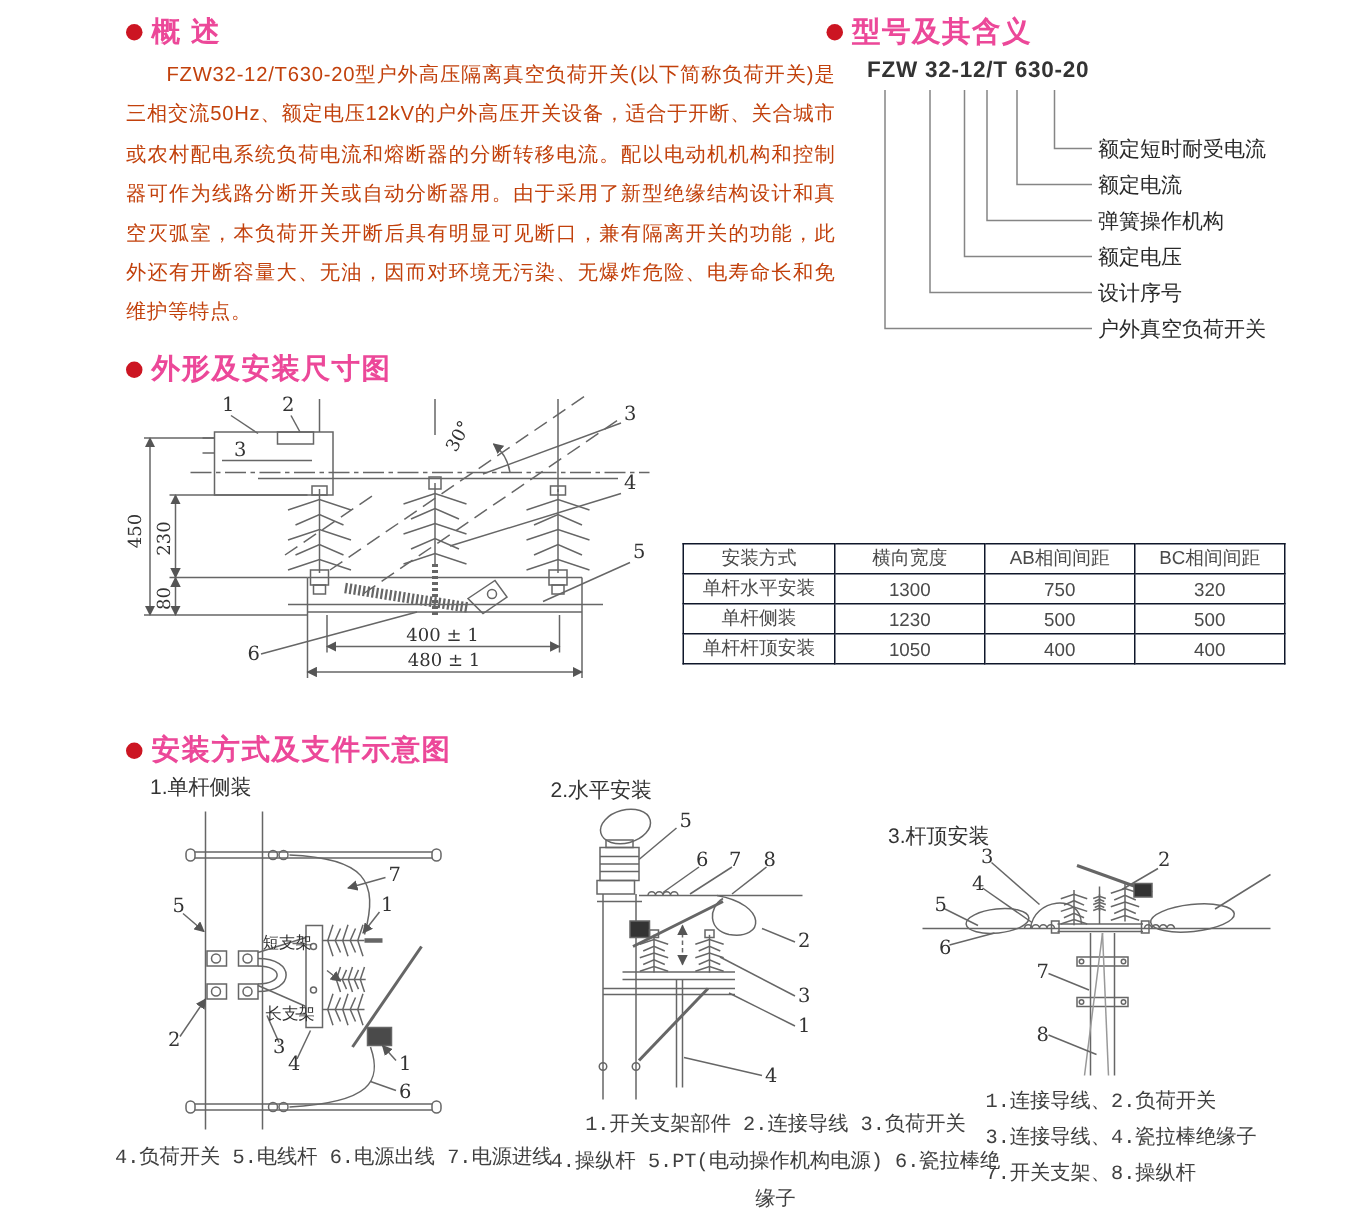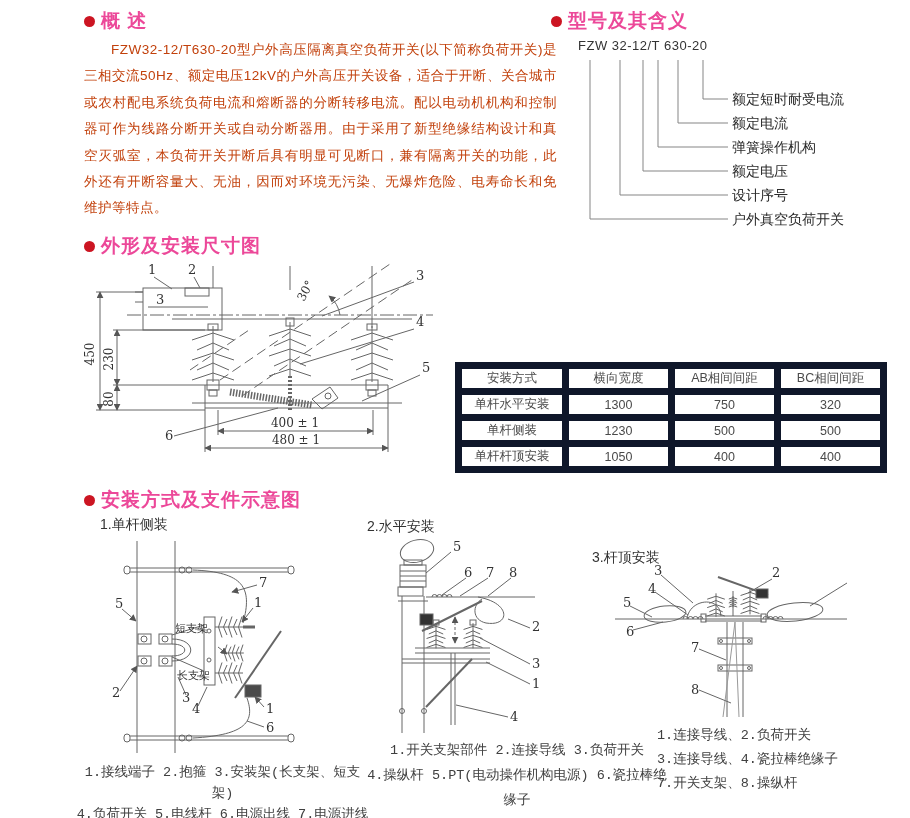--- a/index.html
+++ b/index.html
@@ -3,24 +3,24 @@
 <meta charset="utf-8">
 <style>
   html,body{margin:0;padding:0;background:#fff;}
   .page{position:relative;width:910px;height:818px;background:#fff;overflow:hidden;
         font-family:"Liberation Sans",sans-serif;color:#222;}
   .sec-head{position:absolute;display:flex;align-items:center;gap:6px;
             font-weight:bold;font-size:19px;color:#ec4899;letter-spacing:1px;white-space:nowrap;}
   .dot{width:11px;height:11px;border-radius:50%;background:#cc1522;flex:0 0 auto;}
   .para{position:absolute;left:84px;top:37px;width:473px;font-size:13.5px;line-height:26.4px;
         color:#c2410c;text-align:justify;text-indent:2em;letter-spacing:.5px;}
-  .model-code{position:absolute;left:578px;top:38px;font-size:13px;color:#333;letter-spacing:.5px;white-space:nowrap;}
+  .model-code{position:absolute;left:578px;top:38px;font-size:15px;color:#333;letter-spacing:.5px;white-space:nowrap;font-weight:bold;}
   .spec{position:absolute;left:455px;top:362px;border-collapse:collapse;font-size:12.5px;color:#4a4a4a;
         text-align:center;table-layout:fixed;}
-  .spec td{border:7px solid #0f172a;height:19px;padding:0 2px;white-space:nowrap;}
+  .spec td{border:1px solid #0f172a;height:19px;padding:0 2px;white-space:nowrap;}
   .diag-title{position:absolute;font-size:14px;color:#333;white-space:nowrap;text-align:right;}
   .cap{position:absolute;font-size:13.5px;color:#404040;}
   .cap span{display:block;font-family:Liberation Mono, monospace;}
   .cap.center{text-align:center;}
   .ml{font-size:14px;fill:#2a2a2a;font-family:"Liberation Sans",sans-serif;}
   .co{font-size:13px;fill:#333;font-family:"DejaVu Serif",serif;}
   .dt{font-size:12px;fill:#333;font-family:"DejaVu Serif",serif;}
   .cl{font-size:11px;fill:#333;font-family:"Liberation Sans",sans-serif;}
   svg{position:absolute;overflow:visible;}
 </style>
@@ -361,21 +361,20 @@
     <text class="co" x="182" y="12">2</text>
     <text class="co" x="64" y="10">3</text>
     <text class="co" x="58" y="28">4</text>
     <text class="co" x="33" y="42">5</text>
     <text class="co" x="36" y="71">6</text>
     <text class="co" x="101" y="87">7</text>
     <text class="co" x="101" y="129">8</text>
   </svg>
 
   <div class="cap center" style="left:75px;top:762px;width:295px;line-height:21px">
-    <span>1.接线端子 2.抱箍 3.安装架(长支架、短支架)</span>
     <span>4.负荷开关 5.电线杆 6.电源出线 7.电源进线</span>
   </div>
   <div class="cap center" style="left:362px;top:738px;width:310px;line-height:25px">
     <span>1.开关支架部件 2.连接导线 3.负荷开关</span>
     <span>4.操纵杆 5.PT(电动操作机构电源) 6.瓷拉棒绝缘子</span>
   </div>
   <div class="cap" style="left:657px;top:724px;width:250px;line-height:24px">
     <span>1.连接导线、2.负荷开关</span>
     <span>3.连接导线、4.瓷拉棒绝缘子</span>
     <span>7.开关支架、8.操纵杆</span>

